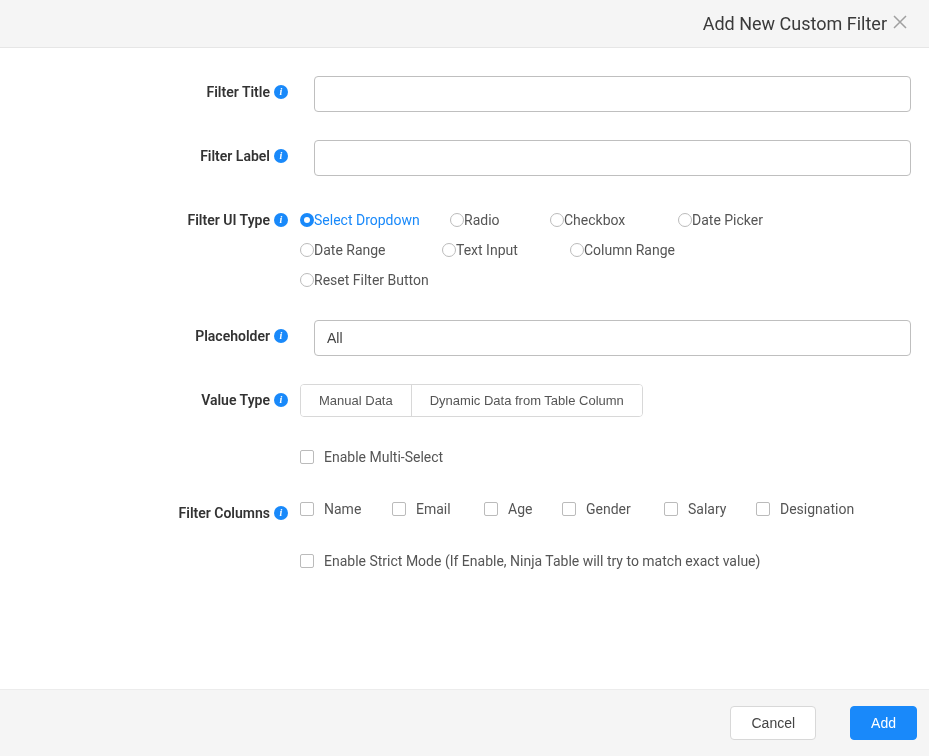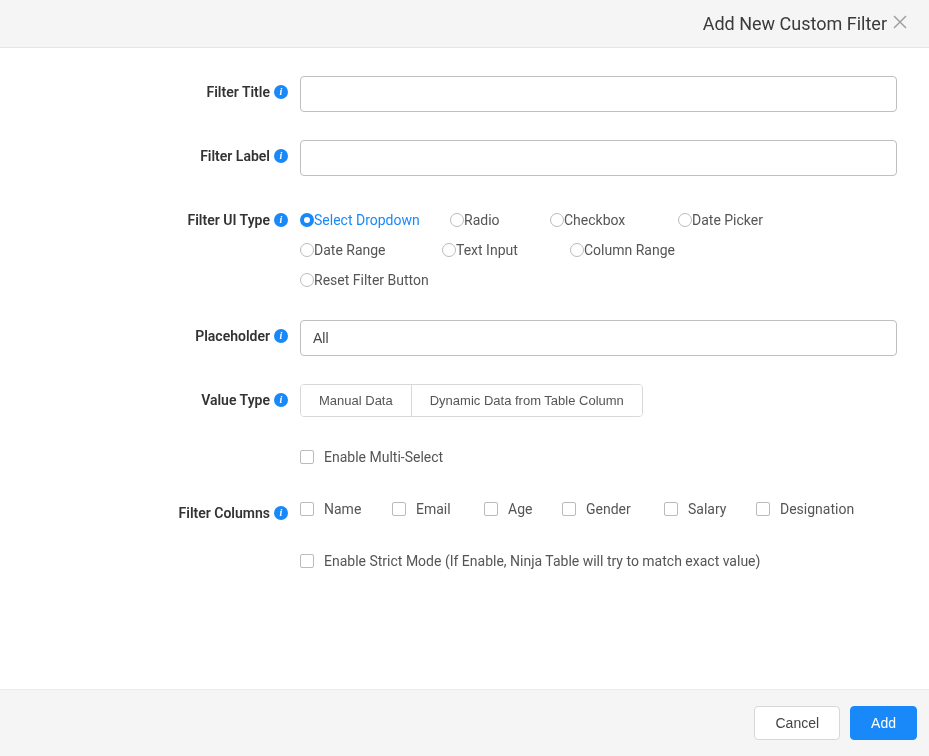--- a/index.html
+++ b/index.html
@@ -33,21 +33,21 @@
   .info-icon {
     display:inline-flex; align-items:center; justify-content:center;
     width:14px; height:14px; border-radius:50%;
     background:#1989fa; color:#fff; font-size:10px; font-style:italic; font-family: Georgia, serif;
     line-height:1;
   }
 
   .text-input {
     width: 100%; max-width: 610px;
     height: 36px; border:1px solid #bfbfbf; border-radius:4px;
-    padding: 14px 12px; font-size:14px; color:#444;
+    padding: 14px 12px; font-size:14px; color:#444;margin-left:14px;
   }
   .text-input::placeholder { color:#999; }
 
   .hint { font-size: 13px; color: #6b6b6b; margin-top: 18px; }
 
   .radio-group { display:flex; flex-wrap:wrap; gap: 6px 0; padding-top:4px; }
   .radio-item { display:flex; align-items:center; gap:0; font-size:14px; color:#555; min-width: 136px; padding: 4px 0; }
   .radio-item.w-md { min-width: 150px; }
   .radio-item.selected { color:#1989fa; }
   .radio-circle { width:14px; height:14px; border-radius:50%; border:1px solid #bbb; position:relative; flex:0 0 auto; }
@@ -60,21 +60,21 @@
   .checkbox-item { display:flex; align-items:center; gap:10px; font-size:14px; color:#555; padding:4px 0; min-width: 92px; }
   .checkbox-box { width:14px; height:14px; border:1px solid #bbb; border-radius:2px; flex:0 0 auto; }
 
   .check-row { display:flex; flex-wrap:wrap; gap: 0 0; }
 
   .dialog-footer {
     background:#f5f5f5; border-top:1px solid #ececec;
     display:flex; justify-content:flex-end; gap:10px;
     padding:16px 12px;
   }
-  .btn { padding:8px 20px; font-size:14px; border-radius:4px; cursor:pointer; }
+  .btn { padding:8px 20px; font-size:14px; border-radius:4px; cursor:pointer;margin-left:24px; }
   .btn-default { background:#fff; border:1px solid #d8d8d8; color:#444; }
   .btn-primary { background:#1989fa; border:1px solid #1989fa; color:#fff;text-align:right; }
 </style>
 </head>
 <body>
 
 <div class="dialog">
 
   <div class="dialog-header">
     <span class="title">Add New Custom Filter</span>

